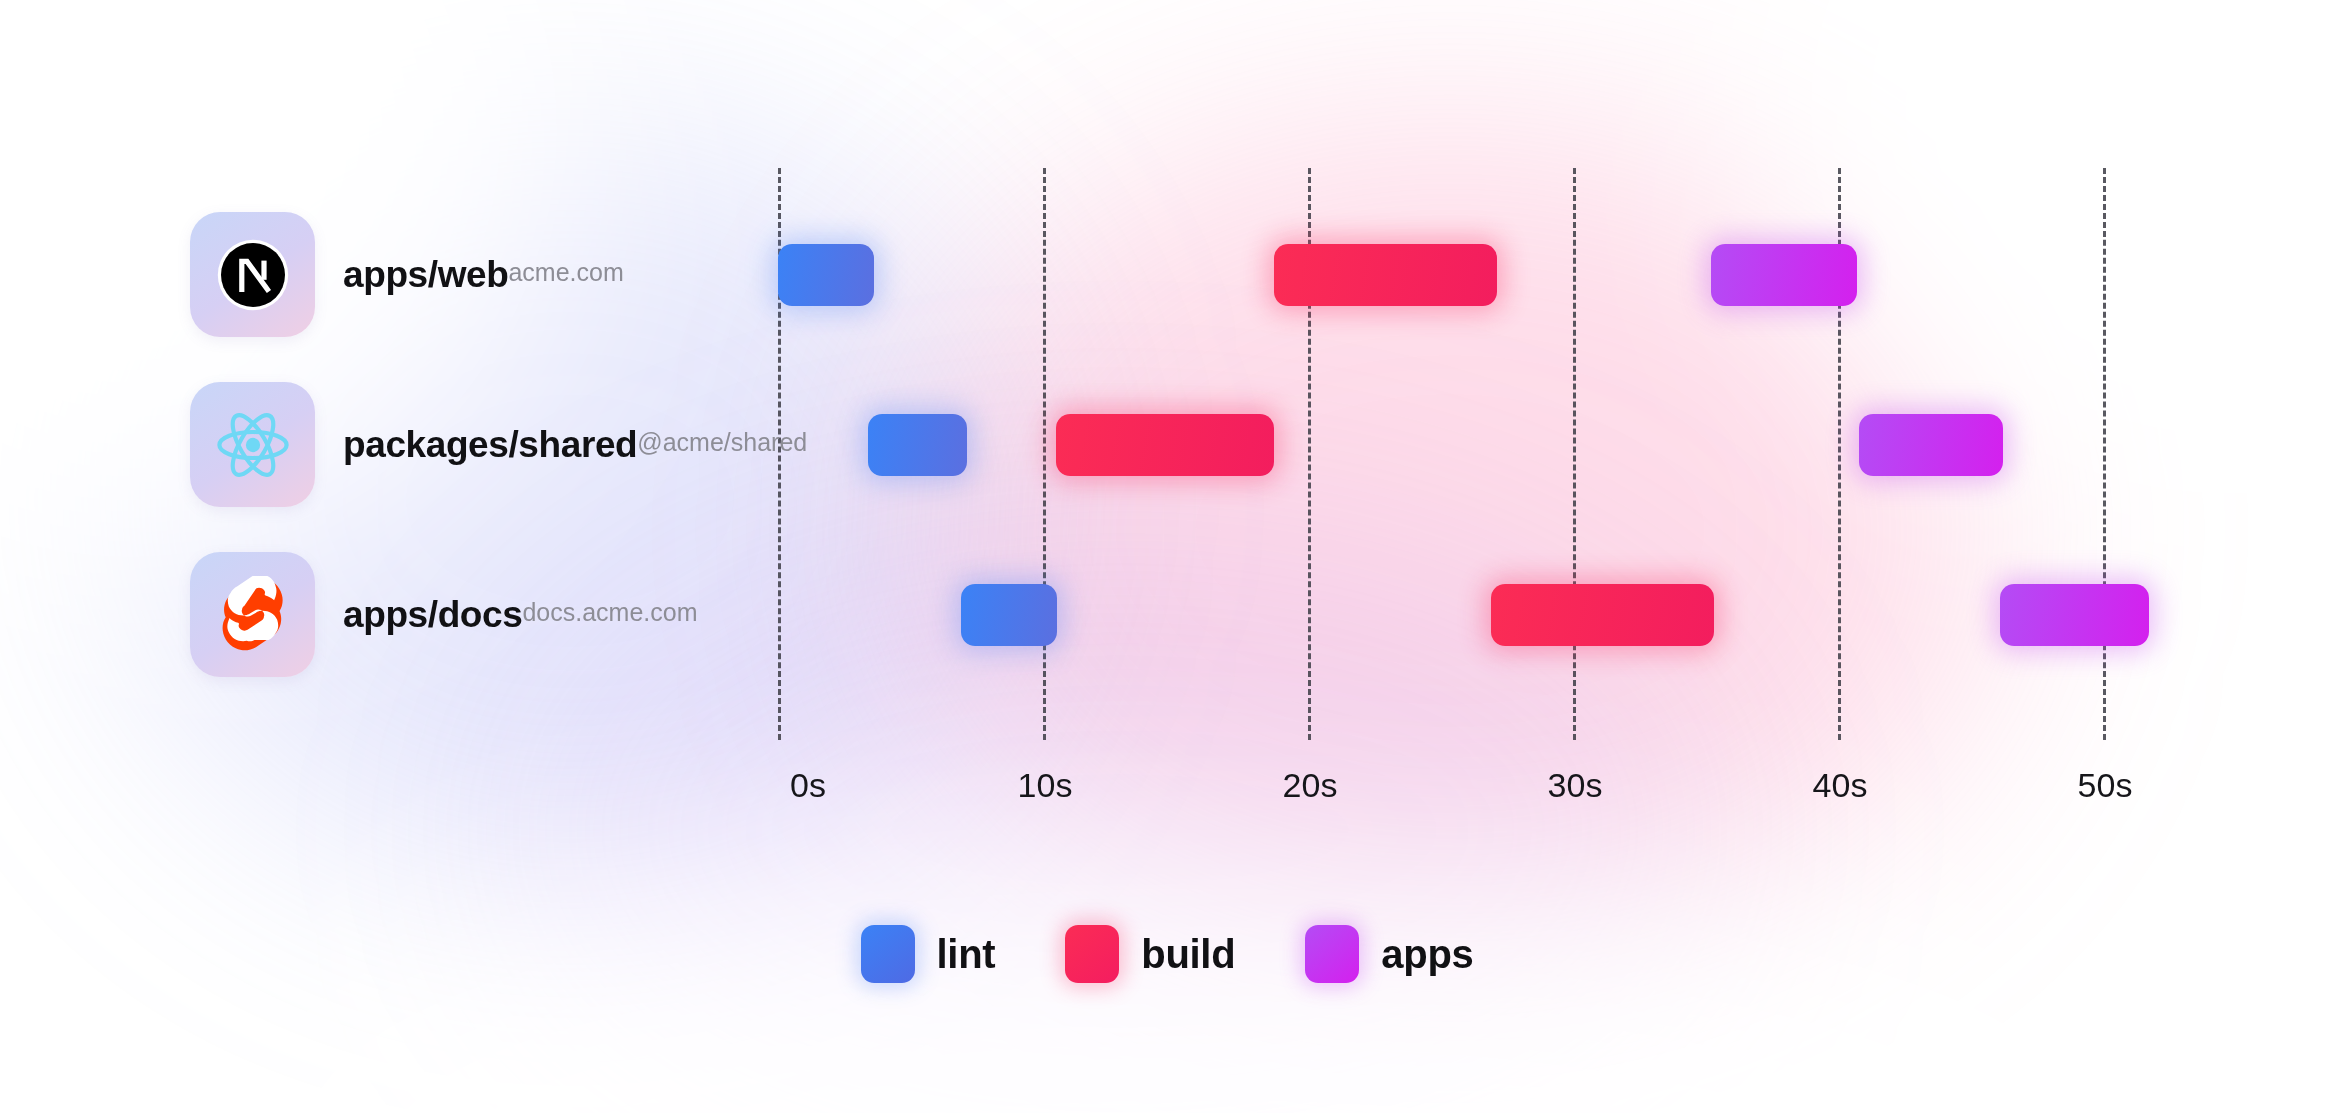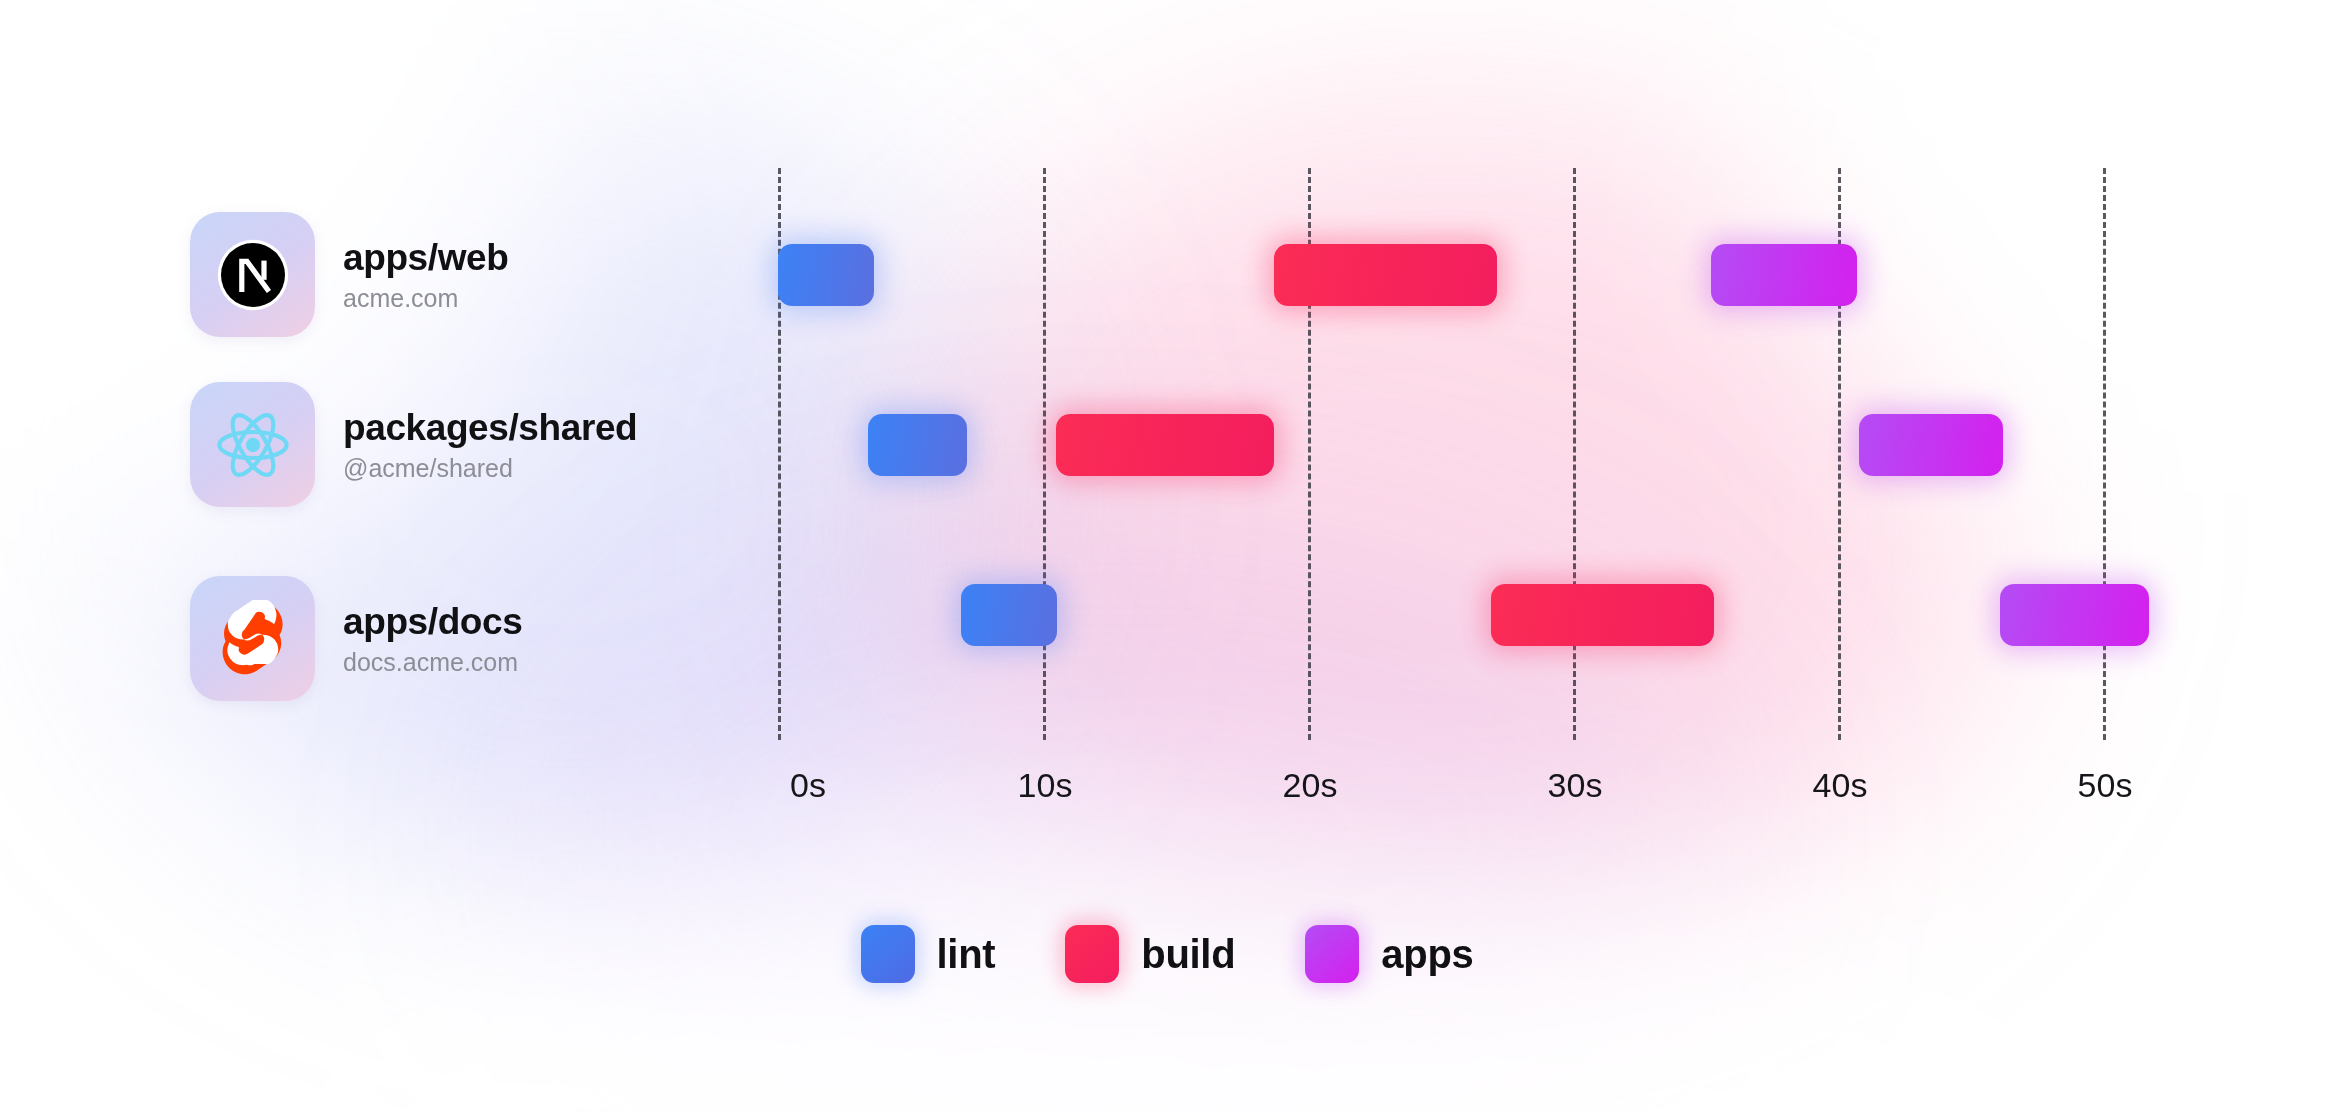--- a/index.html
+++ b/index.html
@@ -73,21 +73,21 @@
     height: 125px;
     border-radius: 30px;
     background: linear-gradient(145deg, #c8d6f8 0%, #d6cff4 52%, #f0cfe4 100%);
     box-shadow: 0 4px 14px rgba(120,110,180,0.10);
     display: flex;
     align-items: center;
     justify-content: center;
     flex: none;
   }
   .tile svg { display: block; }
-  .row-text { display: flex; flex-direction: column; justify-content: center; }
+  .row-text { display: flex; flex-direction: row; justify-content: center; }
   .row-title {
     font-size: 37px;
     font-weight: 700;
     color: #111114;
     letter-spacing: -0.4px;
     line-height: 1.18;
     white-space: nowrap;
   }
   .row-sub {
     font-size: 25px;
@@ -230,21 +230,21 @@
           </g>
           <circle cx="50" cy="50" r="8.5" fill="#6fd8f5"></circle>
         </svg>
       </div>
       <div class="row-text">
         <div class="row-title">packages/shared</div>
         <div class="row-sub">@acme/shared</div>
       </div>
     </div>
 
-    <div class="task-row" style="top:576px;">
+    <div class="task-row" style="top:552px;">
       <div class="tile">
         <svg width="78" height="78" viewBox="0 0 100 100" aria-hidden="true">
           <path d="M78 16C70 5 54 2 43 9L25 21C14 28 10 42 15 53c-4 6-5 14-3 21 3 11 12 19 23 21 8 1 16-1 22-6l18-12c10-7 14-21 9-32 4-6 5-14 3-21-3-11-12-19-23-21-2 0-4-1-6 0z" fill="#ff3e00"></path>
           <path d="M42 83c-9 2-19-2-23-11-3-5-2-11 0-16l1-2 1 1c3 2 6 4 10 5l1 1v1c-1 2 0 4 1 5 2 3 7 4 10 2l18-12c2-1 3-3 3-5 1-2 0-5-1-6-2-3-7-4-10-2l-7 4c-1 1-2 1-4 2-9 2-19-2-23-11-2-6-2-12 2-17 2-4 5-7 9-9l18-12c8-5 18-4 25 2 3 3 5 6 6 10 2 5 1 11-1 16l-1 2-1-1c-3-2-6-4-10-5l-1-1v-1c1-2 0-4-1-5-2-3-7-4-10-2L39 38c-2 1-3 3-3 5-1 2 0 5 1 6 2 3 7 4 10 2l7-4c1-1 2-1 4-2 9-2 19 2 23 11 2 6 2 12-2 17-2 4-5 7-9 9L52 82c-3 2-7 2-10 1z" fill="#ffffff"></path>
         </svg>
       </div>
       <div class="row-text">
         <div class="row-title">apps/docs</div>
         <div class="row-sub">docs.acme.com</div>
       </div>

